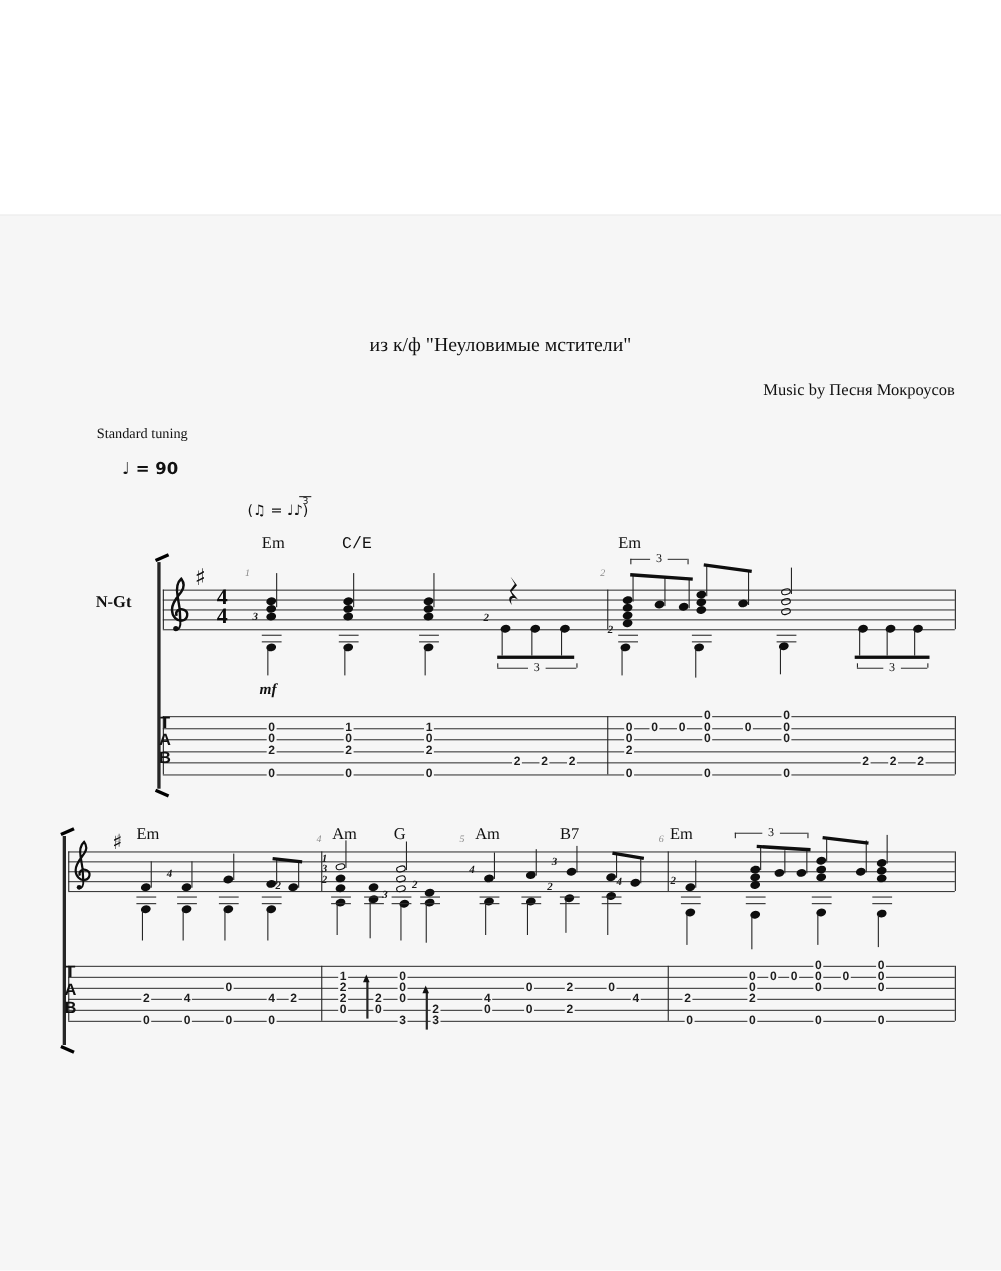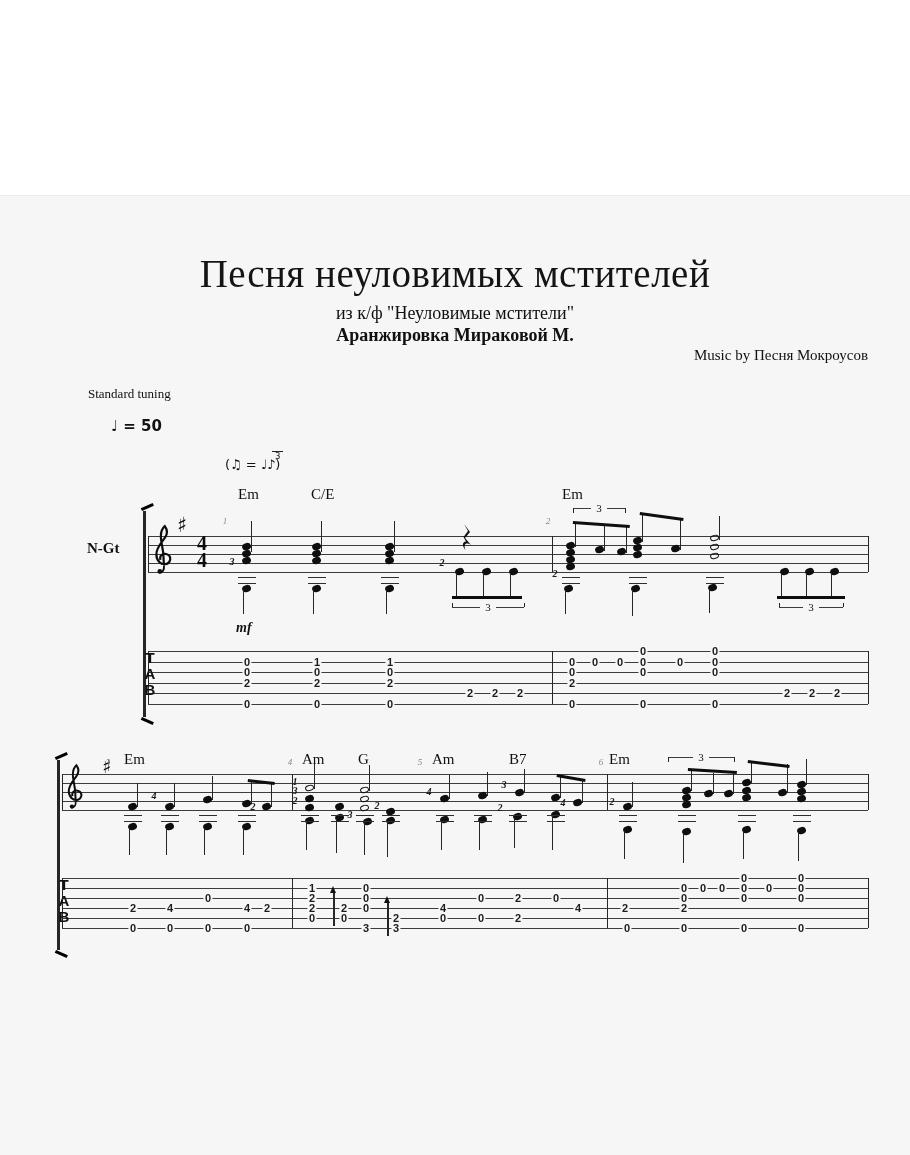--- a/index.html
+++ b/index.html
@@ -37,26 +37,24 @@
   .ts{position:absolute;transform:translateX(-50%);font:700 20px "Liberation Serif",serif;line-height:1;color:#0c0c0c;}
   .hook{position:absolute;width:13px;height:3px;background:#000;}
   .ah{position:absolute;width:0;height:0;border-left:3.6px solid transparent;border-right:3.6px solid transparent;border-bottom:7px solid #111;}
   .svgw{position:absolute;}
 </style>
 </head>
 <body>
 
 <div id="canvas">
   <div id="sheet-band"></div>
-  <div class="abs ctr" id="title">Песня неуловимых мстителей</div>
   <div class="abs ctr" id="subtitle">из к/ф "Неуловимые мстители"</div>
-  <div class="abs ctr" id="arranger">Аранжировка Мираковой М.</div>
   <div class="abs" id="credit">Music by Песня Мокроусов</div>
   <div class="abs" id="tuning">Standard tuning</div>
-  <div class="abs" id="tempo">♩ = 50</div>
+  <div class="abs" id="tempo">♩ = 90</div>
   <div class="abs" id="swing">
     <span>(♫ = </span><span>♩♪)</span>
     <span class="t3">3</span>
   </div>
   <div class="abs" id="ngt">N-Gt</div>
   <div class="abs" id="mf">mf</div>
   <div id="score">
       <div class="ln" style="left: 148px; top: 536px; width: 720px;"></div>
       <div class="ln" style="left: 148px; top: 545px; width: 720px;"></div>
       <div class="ln" style="left: 148px; top: 554px; width: 720px;"></div>
@@ -417,21 +415,21 @@
       <div class="td" style="left: 744px; top: 878px;">0</div>
       <div class="td" style="left: 744px; top: 888px;">0</div>
       <div class="td" style="left: 744px; top: 898px;">0</div>
       <div class="td" style="left: 744px; top: 928px;">0</div>
       <div class="td" style="left: 769px; top: 888px;">0</div>
       <div class="td" style="left: 801px; top: 878px;">0</div>
       <div class="td" style="left: 801px; top: 888px;">0</div>
       <div class="td" style="left: 801px; top: 898px;">0</div>
       <div class="td" style="left: 801px; top: 928px;">0</div>
       <div class="chord" style="left: 238px; top: 486px;">Em</div>
-      <div class="chord" style="left: 311px; top: 486px;">C/E</div>
+      <div class="chord" style="left: 311px; top: 486px; font-family: Liberation Mono, monospace;">C/E</div>
       <div class="chord" style="left: 562px; top: 486px;">Em</div>
       <div class="chord" style="left: 124px; top: 751px;">Em</div>
       <div class="chord" style="left: 302px; top: 751px;">Am</div>
       <div class="chord" style="left: 358px; top: 751px;">G</div>
       <div class="chord" style="left: 432px; top: 751px;">Am</div>
       <div class="chord" style="left: 509px; top: 751px;">B7</div>
       <div class="chord" style="left: 609px; top: 751px;">Em</div>
       <div class="mn" style="left: 225px; top: 521px;">1</div>
       <div class="mn" style="left: 548px; top: 521px;">2</div>
       <div class="mn" style="left: 108px; top: 762px;">3</div>

